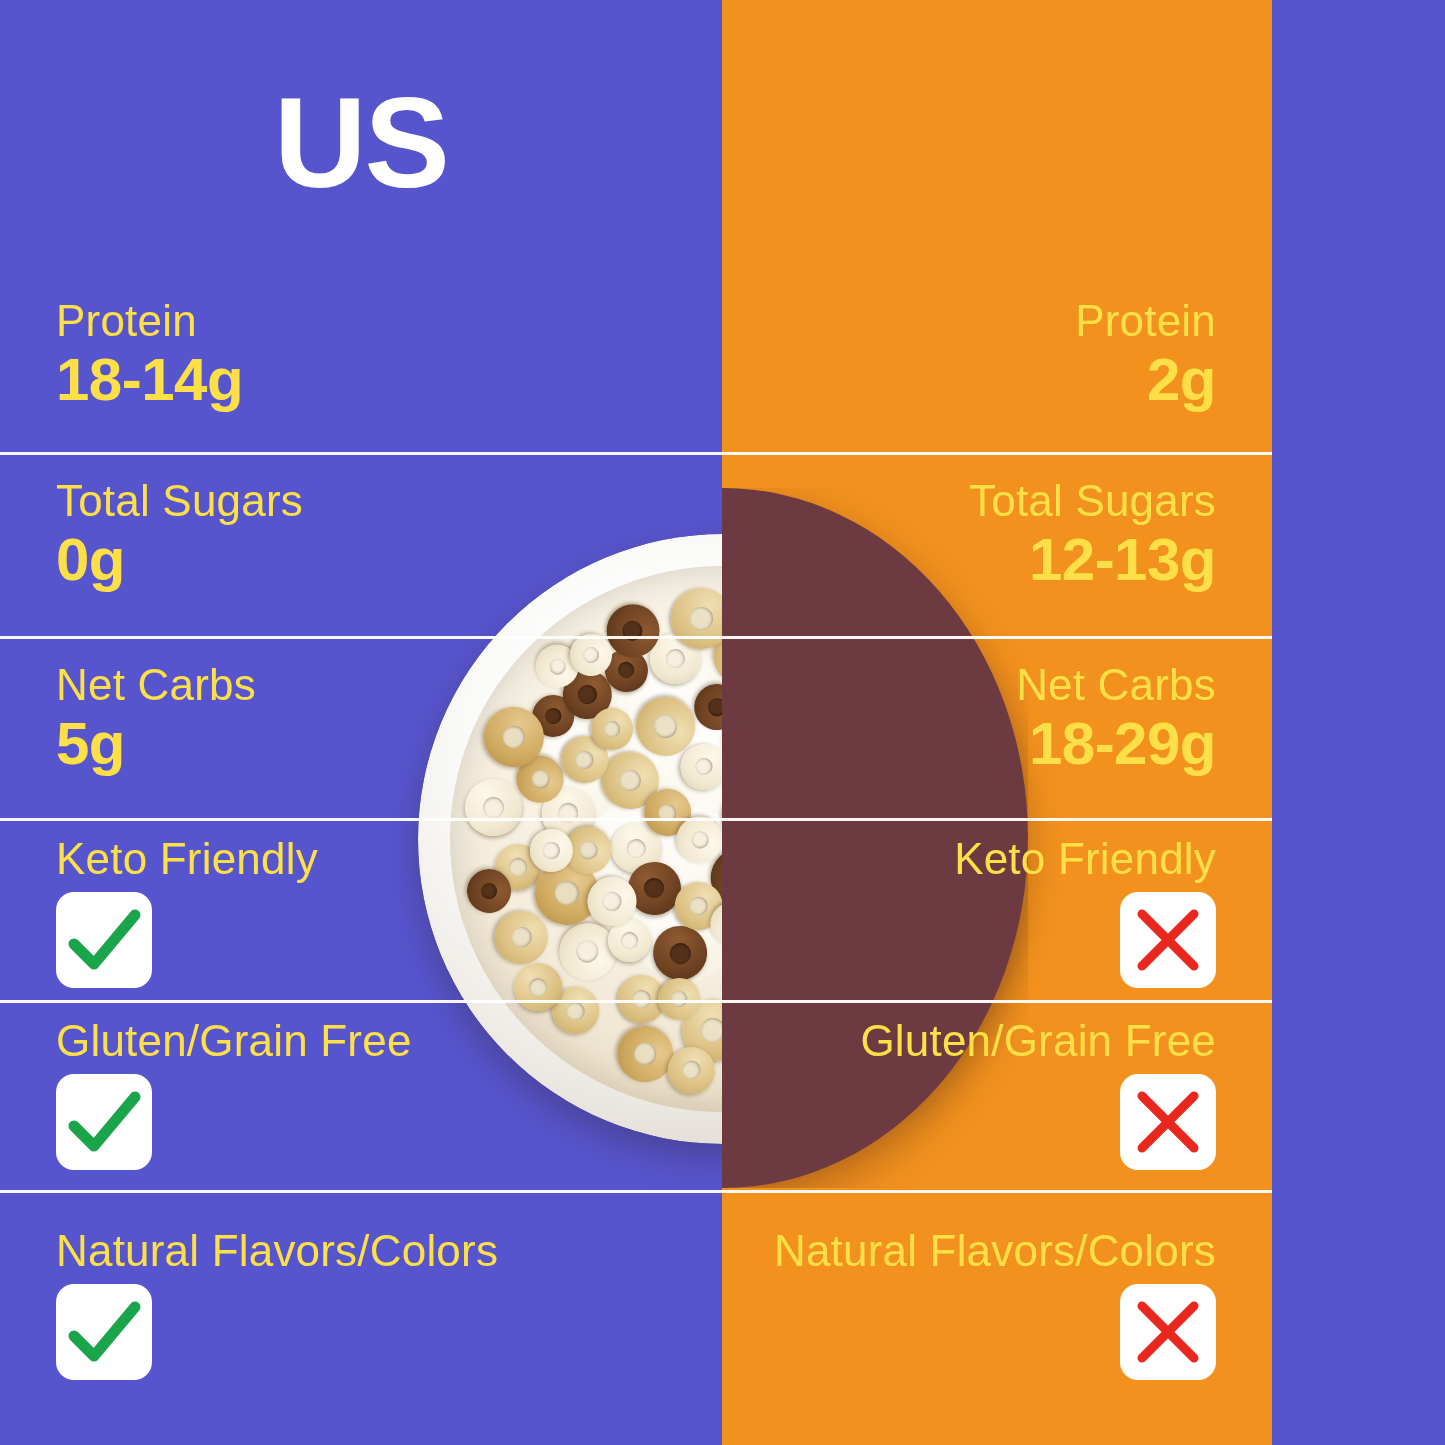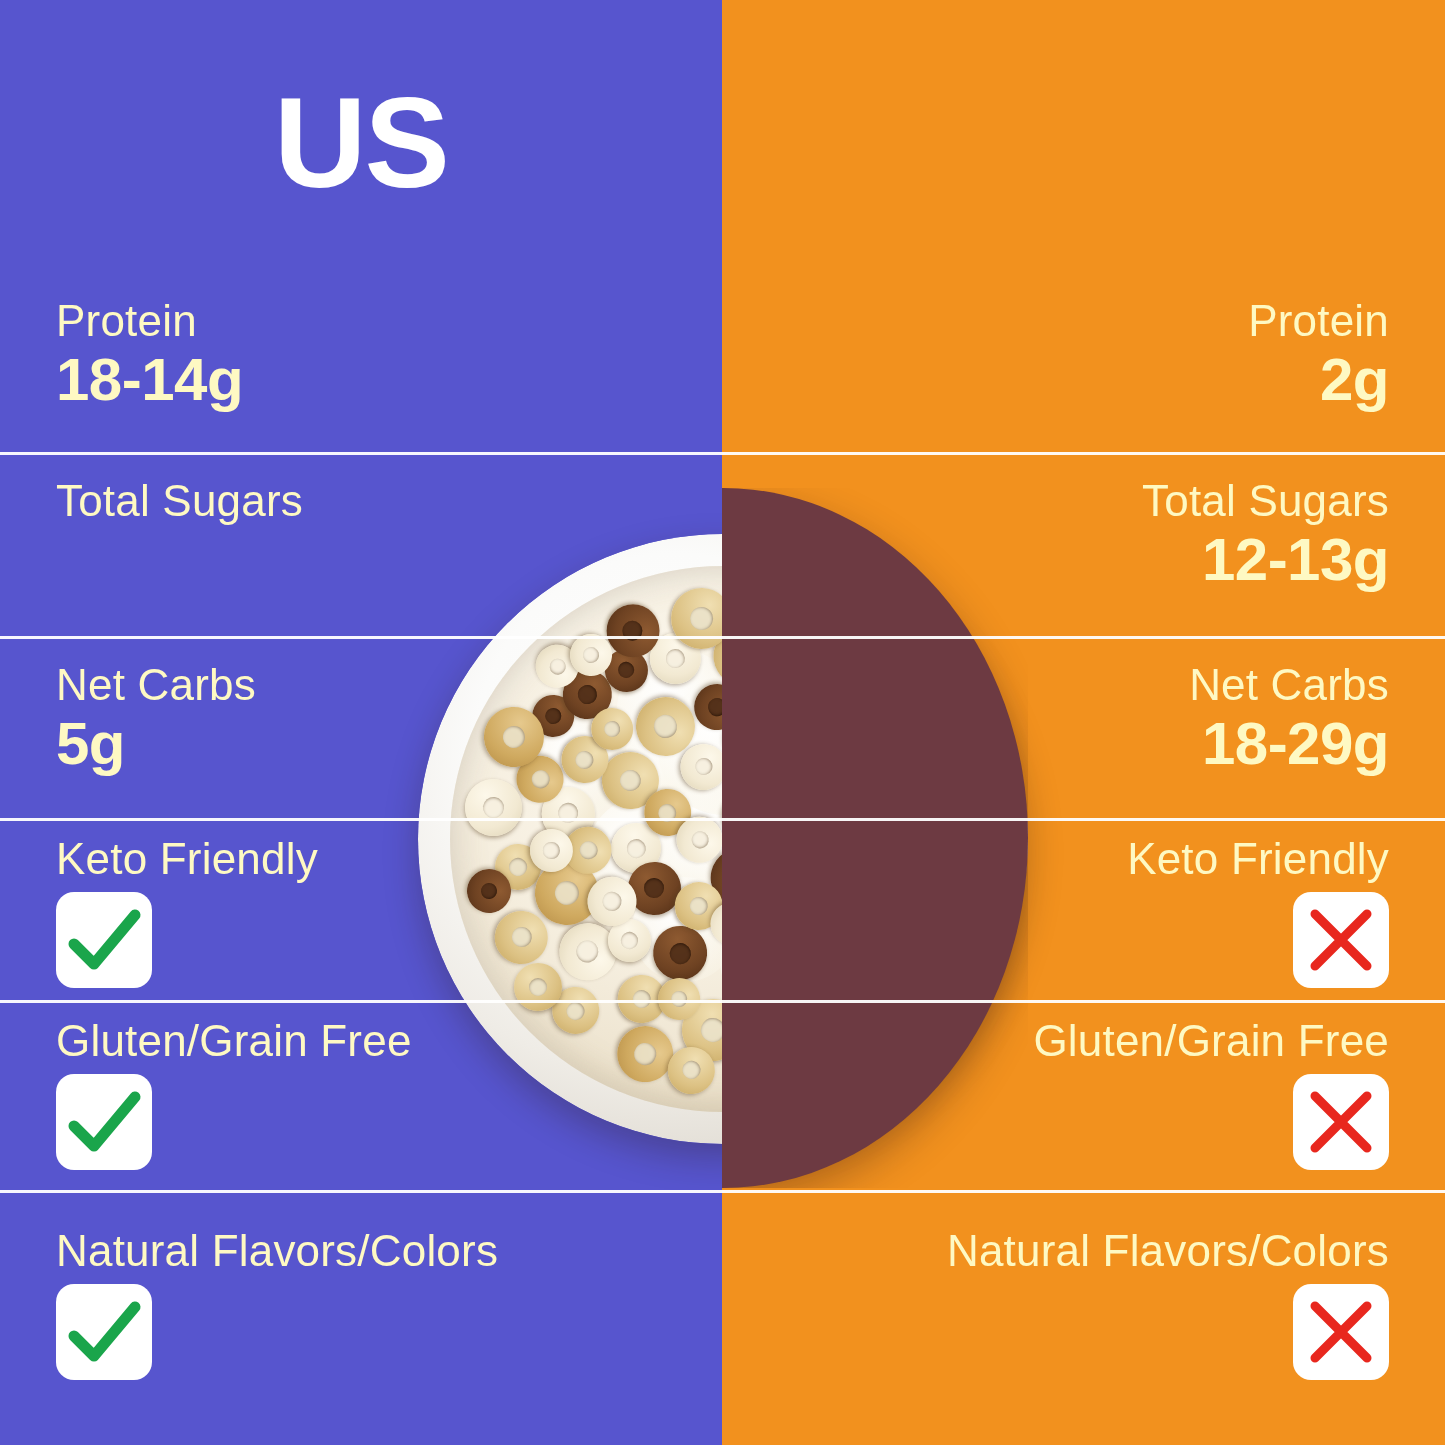--- a/index.html
+++ b/index.html
@@ -5,21 +5,21 @@
 <style>
   html,body{margin:0;padding:0;}
   body{
     width:1445px;height:1445px;
     font-family:"Liberation Sans", sans-serif;
     overflow:hidden;
     background:#5755ce;
   }
   #canvas{
     position:relative;
-    width:1445px;height:1445px;
+    width:1272px;height:1445px;
     overflow:hidden;
   }
   
   .half{position:absolute;top:0;height:1445px;}
   .half-left{left:0;width:722px;background:#5755ce;}
   .half-right{left:722px;width:723px;background:#f2911e;}
   .rule-left{position:absolute;left:0;width:722px;height:3px;background:#ffffff;opacity:.95;z-index:6;}
   .rule-right{position:absolute;left:722px;width:723px;height:3px;background:#ffffff;opacity:.95;z-index:6;}
 
   
@@ -105,21 +105,21 @@
     width:610px;height:700px;
     border-radius:50%;
     background:#6d3a42;
     box-shadow:0 16px 40px rgba(40,15,20,.30);
   }
 
   
   .cell{
     position:absolute;
     z-index:7;
-    color:#fef9c3;
+    color:#fde047;
   }
   .cell-left{left:56px;text-align:left;}
   .cell-right{right:56px;text-align:right;}
   .label{
     font-size:44px;
     font-weight:400;
     line-height:1.05;
     white-space:nowrap;
     letter-spacing:.2px;
   }
@@ -276,20 +276,21 @@
     </div>
   </div>
 
   <div class="cell cell-left" style="top:298px">
     <div class="label">Protein</div>
     <div class="value">18-14g</div>
   </div>
 
   <div class="cell cell-left" style="top:478px">
     <div class="label">Total Sugars</div>
+    <div class="value">0g</div>
   </div>
 
   <div class="cell cell-left" style="top:662px">
     <div class="label">Net Carbs</div>
     <div class="value">5g</div>
   </div>
 
   <div class="cell cell-left" style="top:836px">
     <div class="label">Keto Friendly</div>
     <span class="badge">

